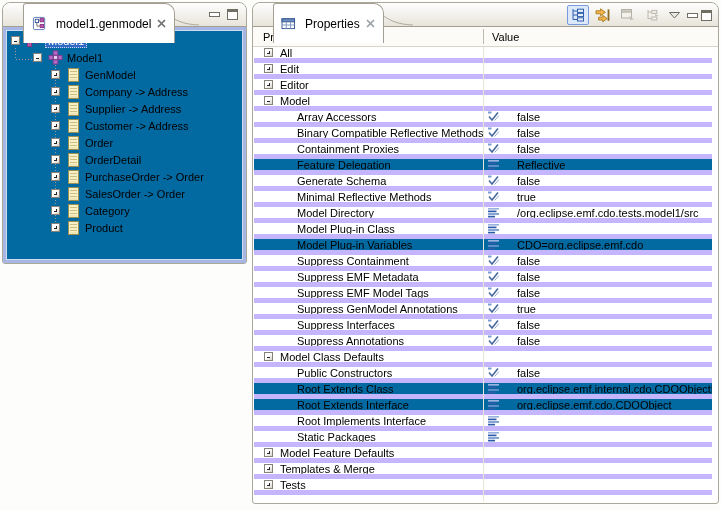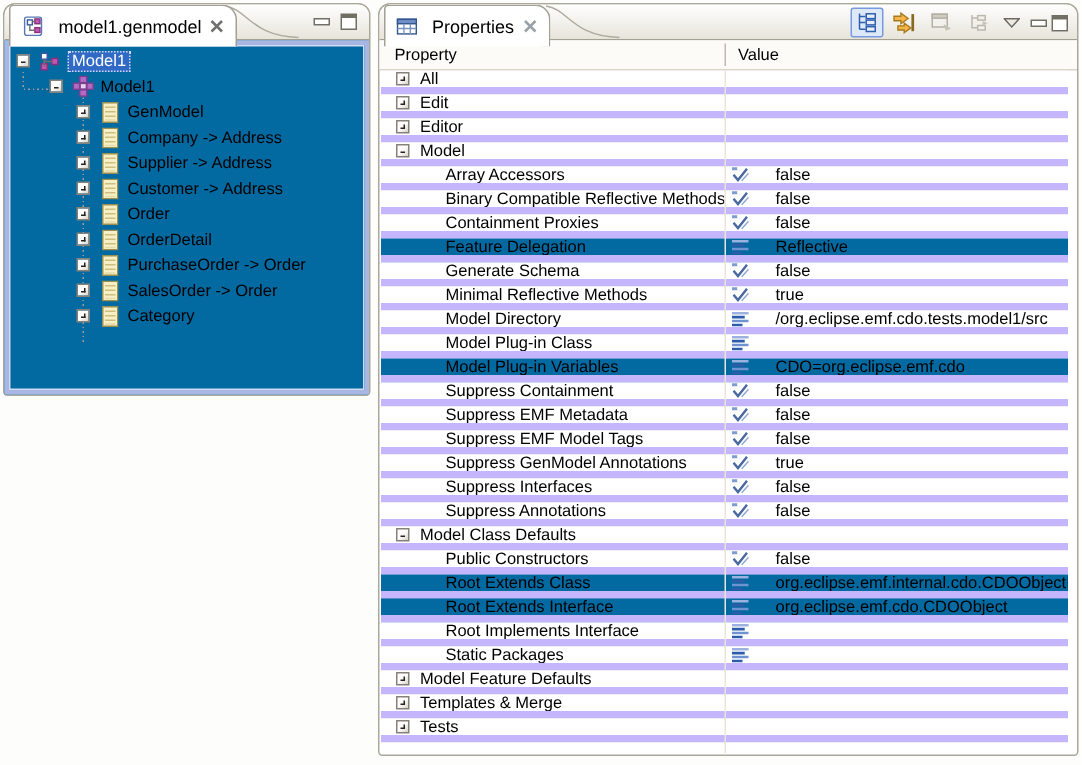--- a/index.html
+++ b/index.html
@@ -5,21 +5,21 @@
   html,body{margin:0;padding:0;background:#fdfdfb;overflow:hidden;}
   *{box-sizing:border-box;}
   .screen{position:relative;width:721px;height:510px;background:#fdfdfb;
           font-family:"Liberation Sans", sans-serif;color:#000;}
 
   
   .panel{position:absolute;background:#fff;border:1px solid #aaa79b;
          border-radius:8px 8px 3px 3px;}
   .tabbar{position:relative;height:24px;background:linear-gradient(#fefefe,#e7e4da);
           border-bottom:1px solid #a39f93;border-radius:8px 8px 0 0;}
-  .tab{position:absolute;left:3px;top:0;height:28px;display:flex;align-items:center;
+  .tab{position:absolute;left:20px;top:0;height:40px;display:flex;align-items:center;
        padding:0 8px 0 7px;background:#fff;border:1px solid #a39f93;border-bottom:none;
        border-radius:3px 10px 0 0;z-index:2;font-size:12px;white-space:nowrap;}
   .tab .tlabeltxt{margin:0 6px 0 5px;}
   .swoosh{position:absolute;top:0;pointer-events:none;}
   .winbtns{position:absolute;right:8px;top:6px;display:flex;gap:7px;align-items:center;z-index:3;}
   .minbtn{width:11px;height:5px;border:1px solid #716e64;background:#fff;}
   .maxbtn{width:11px;height:11px;border:1px solid #716e64;border-top:3px solid #716e64;background:#fff;}
 
   
   .expand{display:inline-block;width:9px;height:9px;min-width:9px;border:1px solid #86827a;
@@ -235,20 +235,31 @@
               <span class="expand plus"></span>
               <span class="ticon">
                 <svg width="11" height="14" viewBox="0 0 11 14">
                   <rect x="0.5" y="0.5" width="10" height="13" fill="#f7efc6" stroke="#9c8f52"></rect>
                   <path d="M2 3.5 h7 M2 6.5 h7 M2 9.5 h7" stroke="#cdbd7e"></path>
                   <path d="M2 12 h7" stroke="#e5dba8"></path>
                 </svg>
               </span>
               <span class="tlabel">Category</span>
             </div>
+            <div class="trow leaf">
+              <span class="expand plus"></span>
+              <span class="ticon">
+                <svg width="11" height="14" viewBox="0 0 11 14">
+                  <rect x="0.5" y="0.5" width="10" height="13" fill="#f7efc6" stroke="#9c8f52"></rect>
+                  <path d="M2 3.5 h7 M2 6.5 h7 M2 9.5 h7" stroke="#cdbd7e"></path>
+                  <path d="M2 12 h7" stroke="#e5dba8"></path>
+                </svg>
+              </span>
+              <span class="tlabel">Product</span>
+            </div>
           </div>
       </div>
     </div>
   </section>
 
   <section class="panel props-panel">
     <div class="tabbar">
       <div class="tab">
         <span class="ticon" style="width:15px;height:13px;">
           <svg width="15" height="13" viewBox="0 0 16 14">

